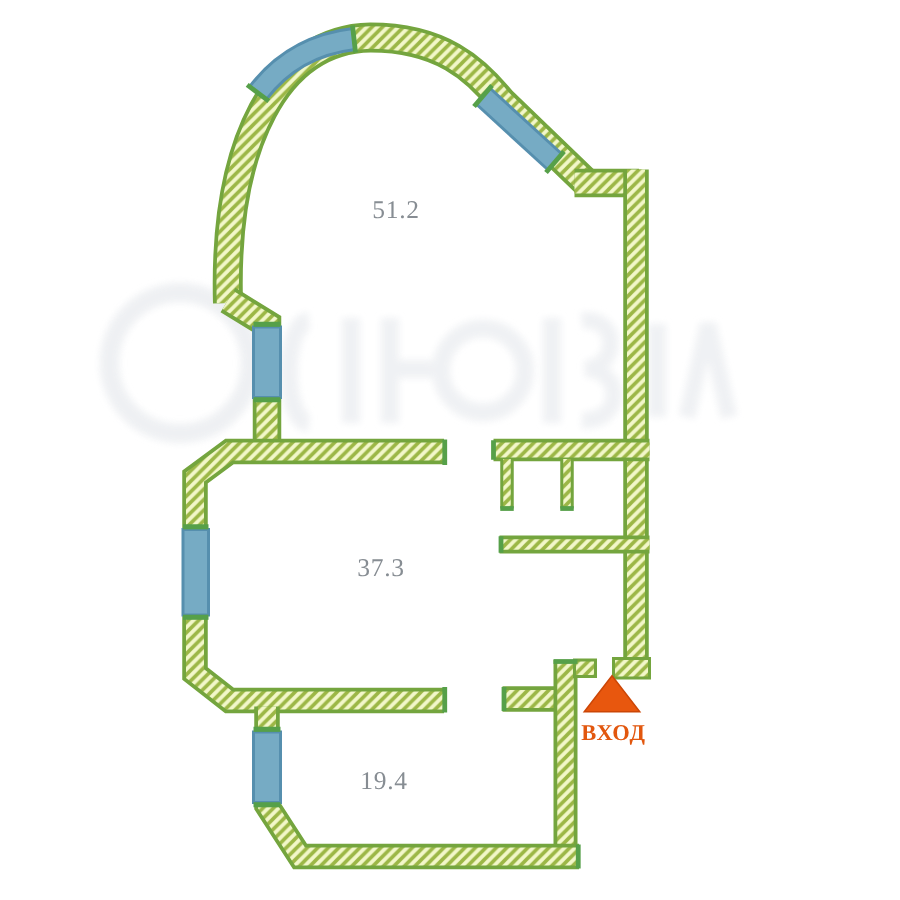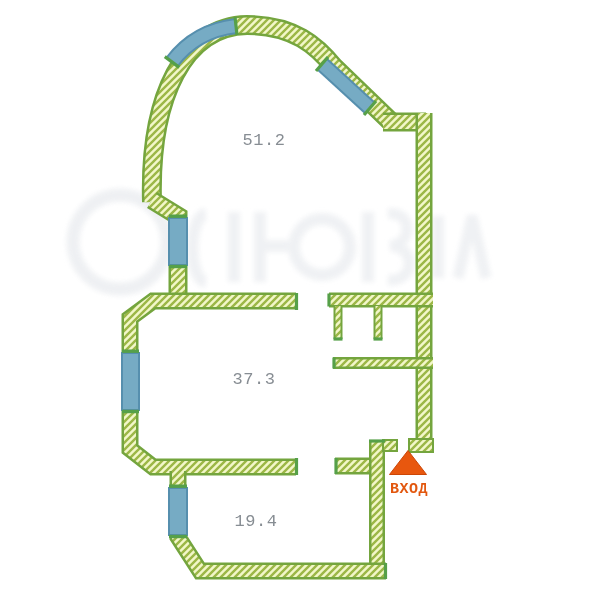--- a/index.html
+++ b/index.html
@@ -1,17 +1,17 @@
 <!DOCTYPE html>
 <html><head>
 <meta charset="utf-8">
 <style>
   html,body{margin:0;padding:0;background:#ffffff;}
   .stage{position:relative;width:600px;height:600px;background:#ffffff;overflow:hidden;
-         font-family:Liberation Mono, monospace;}
+         font-family:Liberation Serif, serif;}
   .stage svg{position:absolute;left:0;top:0;}
   .room-label{font-size:17px;fill:#878d93;letter-spacing:.5px;}
   .entrance-label{font-size:15px;font-weight:bold;fill:#e2570e;letter-spacing:.5px;}
   text{text-anchor:middle;}
 </style>
 </head>
 <body>
 
 <div class="stage">
 <svg width="600" height="600" viewBox="0 0 600 600" xmlns="http://www.w3.org/2000/svg">

